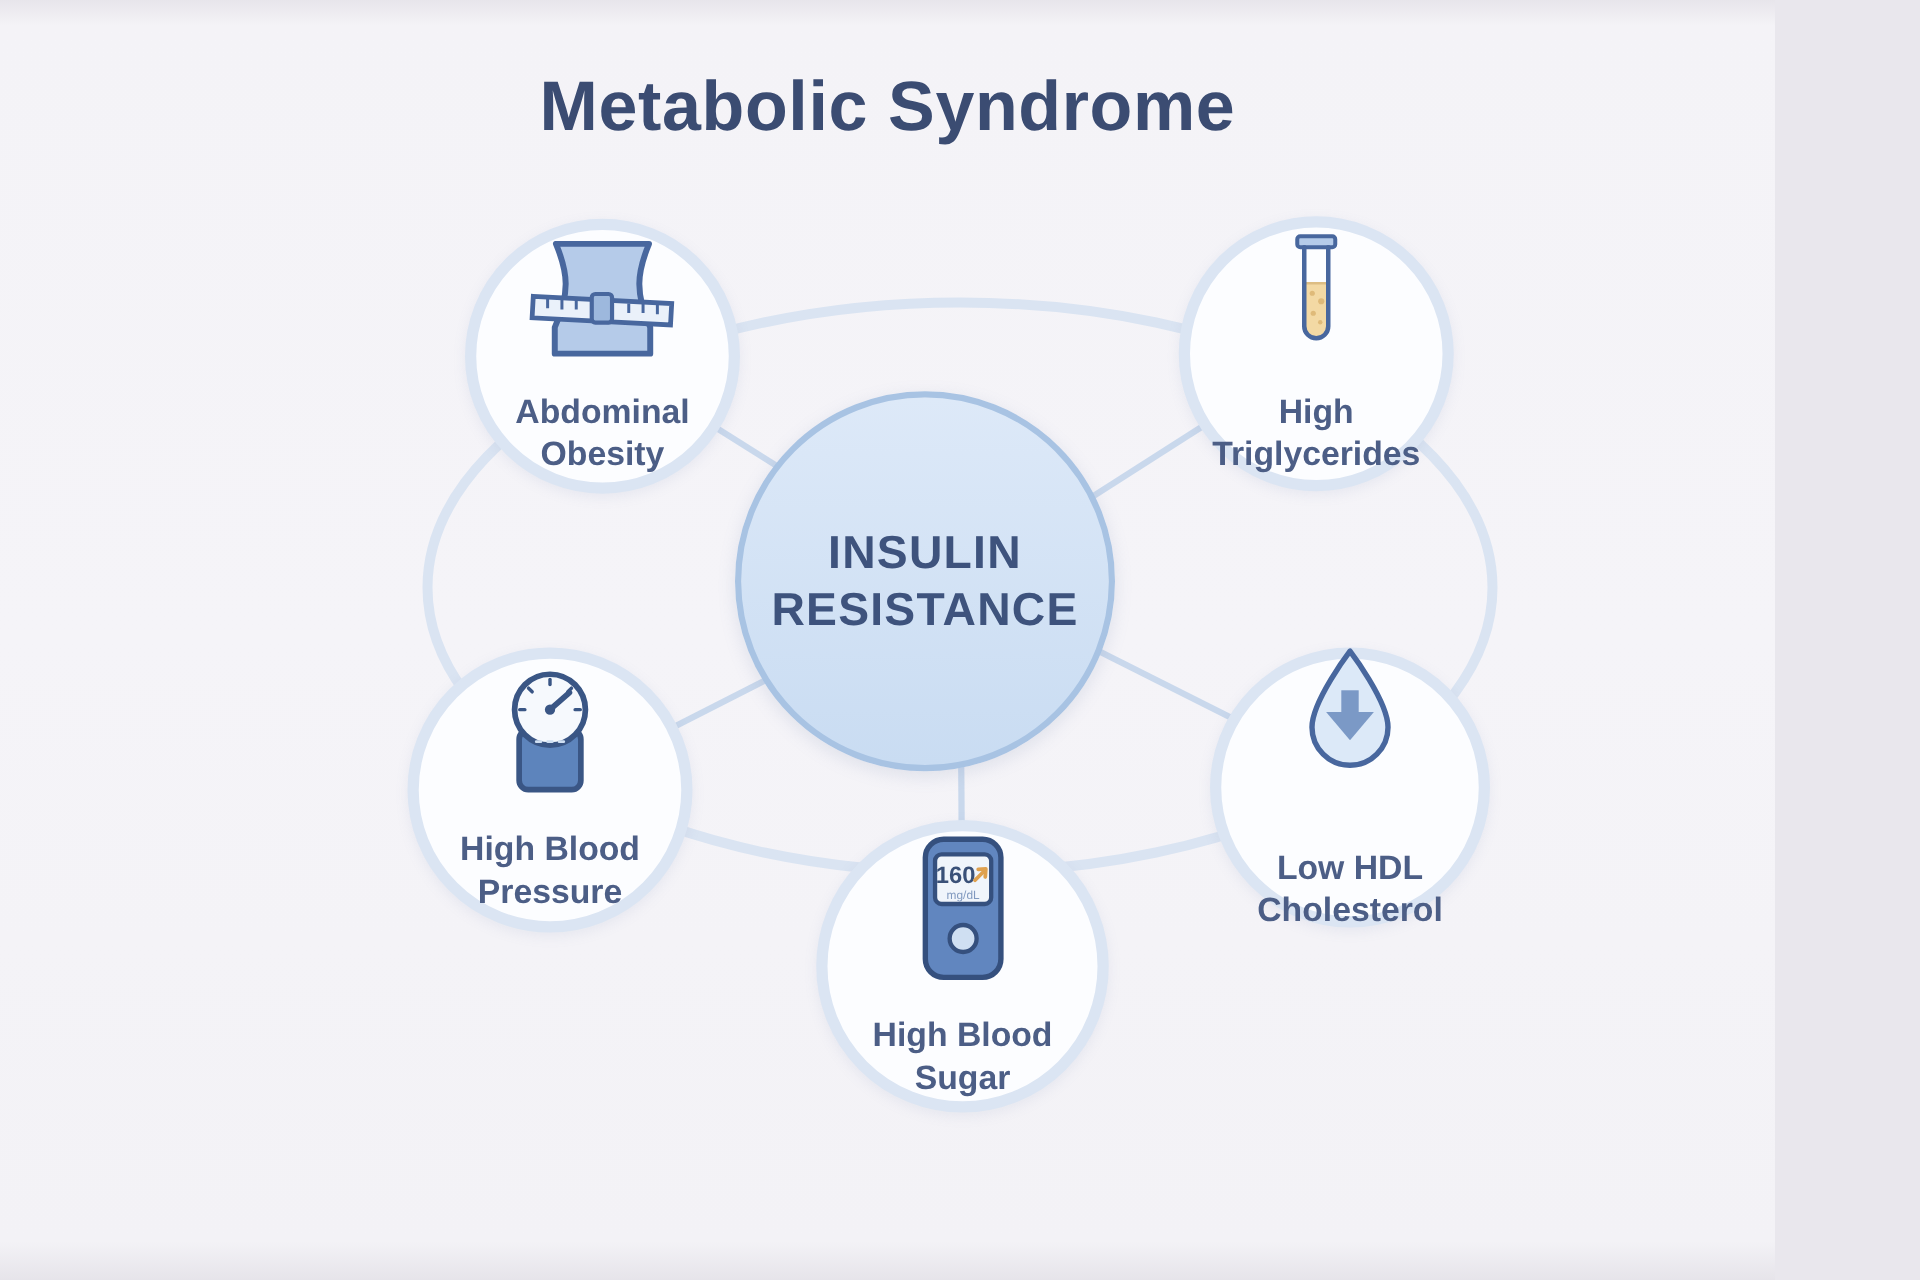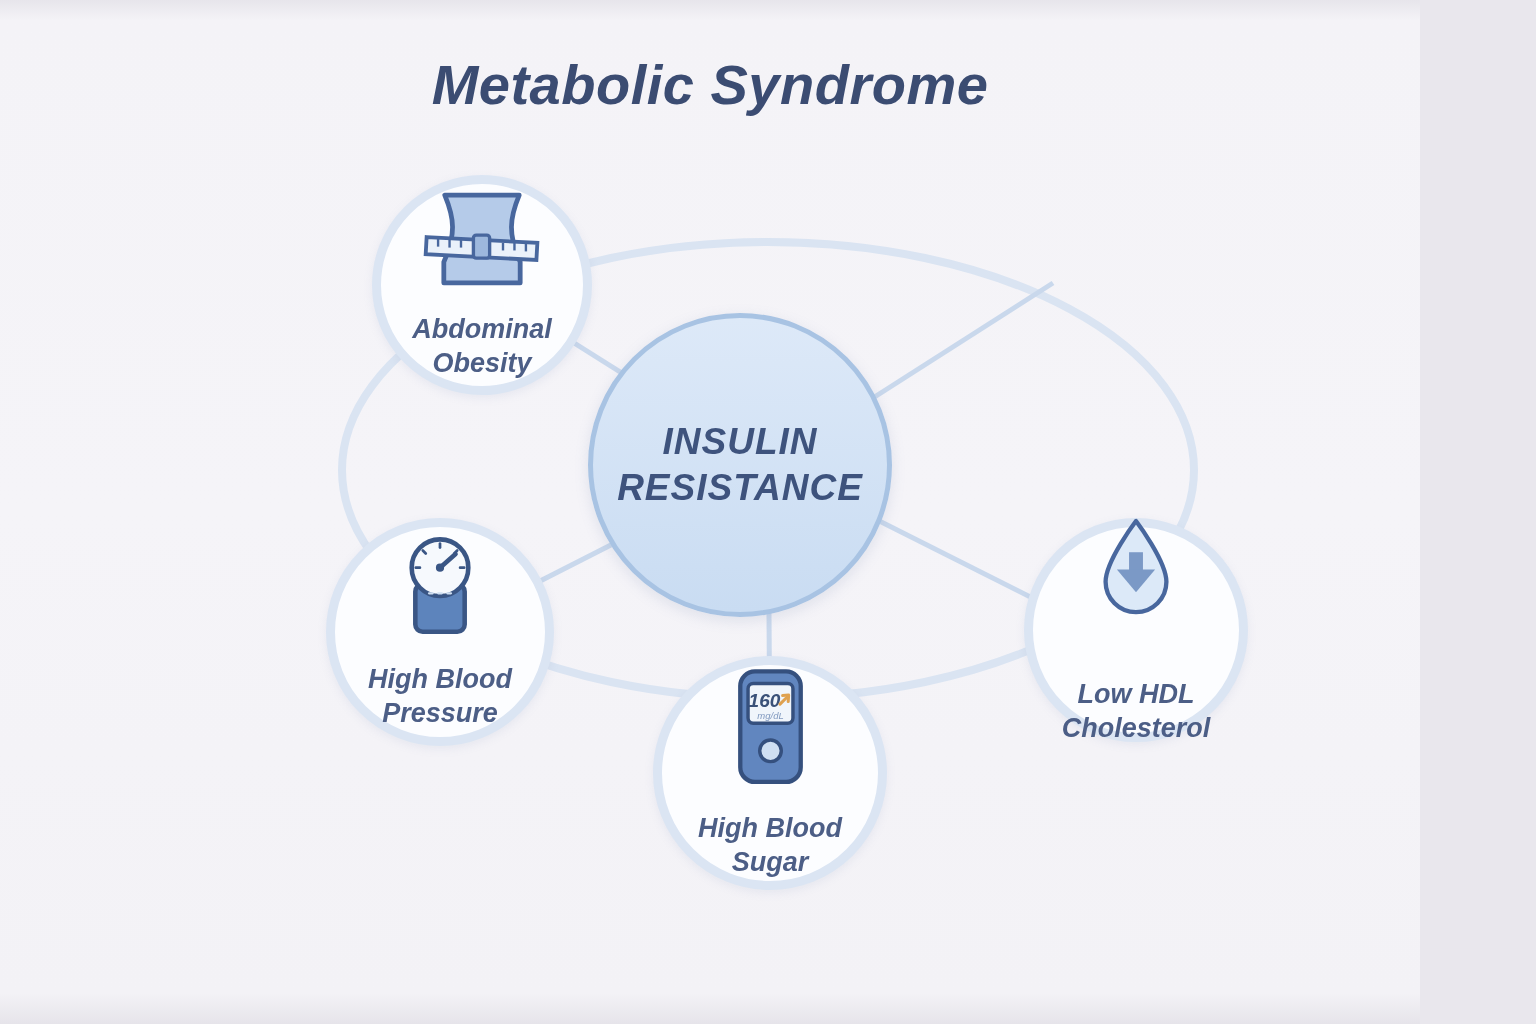--- a/index.html
+++ b/index.html
@@ -7,21 +7,20 @@
     padding: 0;
     background: #e9e7ed;
     font-family: "Liberation Sans", sans-serif;
   }
   .canvas {
     position: relative;
     width: 1420px;
     height: 1024px;
     overflow: hidden;
     background: linear-gradient(180deg, #e7e5eb 0%, #f4f3f7 2%, #f5f4f8 50%, #f3f2f6 97%, #e6e4ea 100%);
-    font-style: italic;
   }
   .title {
     position: absolute;
     top: 52px;
     left: 0;
     width: 100%;
     text-align: center;
     font-size: 56px;
     font-weight: bold;
     color: #3b4c72;
@@ -83,21 +82,21 @@
   }
   .node .icon {
     display: flex;
     align-items: center;
     justify-content: center;
   }
   #node-abdominal-obesity   { left: 372px; top: 175px; width: 220px; height: 220px; }
   #node-high-triglycerides  { left: 943px; top: 173px; width: 220px; height: 220px; }
   #node-high-blood-pressure { left: 326px; top: 518px; width: 228px; height: 228px; }
   #node-high-blood-sugar    { left: 653px; top: 656px; width: 234px; height: 234px; }
-  #node-low-hdl-cholesterol { left: 1024px; top: 518px; width: 224px; height: 224px; gap: 38px; }
+  #node-low-hdl-cholesterol { left: 968px; top: 518px; width: 224px; height: 224px; gap: 38px; }
 </style>
 </head>
 <body>
 
 <div class="canvas">
 
   <div class="title">Metabolic Syndrome</div>
 
   <svg class="connectors" width="1536" height="1024" viewBox="0 0 1536 1024">
     <ellipse cx="768" cy="470" rx="426" ry="228" fill="none" stroke="#dae4f2" stroke-width="8"></ellipse>
@@ -126,20 +125,36 @@
           <line x1="100" y1="56" x2="100" y2="64"></line>
           <line x1="112" y1="57" x2="112" y2="65"></line>
         </g>
         <rect x="57" y="48" width="17" height="24" rx="3" fill="#9db8dd" stroke="#48679e" stroke-width="3.5"></rect>
       </svg>
     </div>
     <div class="label">Abdominal
 Obesity</div>
   </div>
 
+  <div class="node" id="node-high-triglycerides">
+    <div class="icon">
+      <svg width="64" height="104" viewBox="0 0 80 130">
+        <rect x="21" y="5" width="38" height="11" rx="3" fill="#b5cbe9" stroke="#48679e" stroke-width="4"></rect>
+        <path d="M28 52 L28 95 A12 12 0 0 0 52 95 L52 52 Z" fill="#f3d9a4"></path>
+        <line x1="28" y1="52" x2="52" y2="52" stroke="#ddbd83" stroke-width="2.5"></line>
+        <circle cx="36" cy="62" r="2.6" fill="#dfba79"></circle>
+        <circle cx="45" cy="70" r="3.1" fill="#dfba79"></circle>
+        <circle cx="37" cy="82" r="2.6" fill="#dfba79"></circle>
+        <circle cx="44" cy="91" r="2.2" fill="#dfba79"></circle>
+        <path d="M28 16 L28 95 A12 12 0 0 0 52 95 L52 16" fill="none" stroke="#48679e" stroke-width="4.5" stroke-linecap="round"></path>
+      </svg>
+    </div>
+    <div class="label">High
+Triglycerides</div>
+  </div>
 
   <div class="node" id="node-high-blood-pressure">
     <div class="icon">
       <svg width="110" height="106" viewBox="0 0 120 116">
         <rect x="33" y="56" width="54" height="52" rx="8" fill="#5d84bc" stroke="#3a5685" stroke-width="5"></rect>
         <circle cx="60" cy="38" r="31" fill="#f6f9fd" stroke="#3a5685" stroke-width="5"></circle>
         <g stroke="#3a5685" stroke-width="3" stroke-linecap="round">
           <line x1="38" y1="38" x2="33.5" y2="38"></line>
           <line x1="82" y1="38" x2="86.5" y2="38"></line>
           <line x1="60" y1="16" x2="60" y2="11.5"></line>

